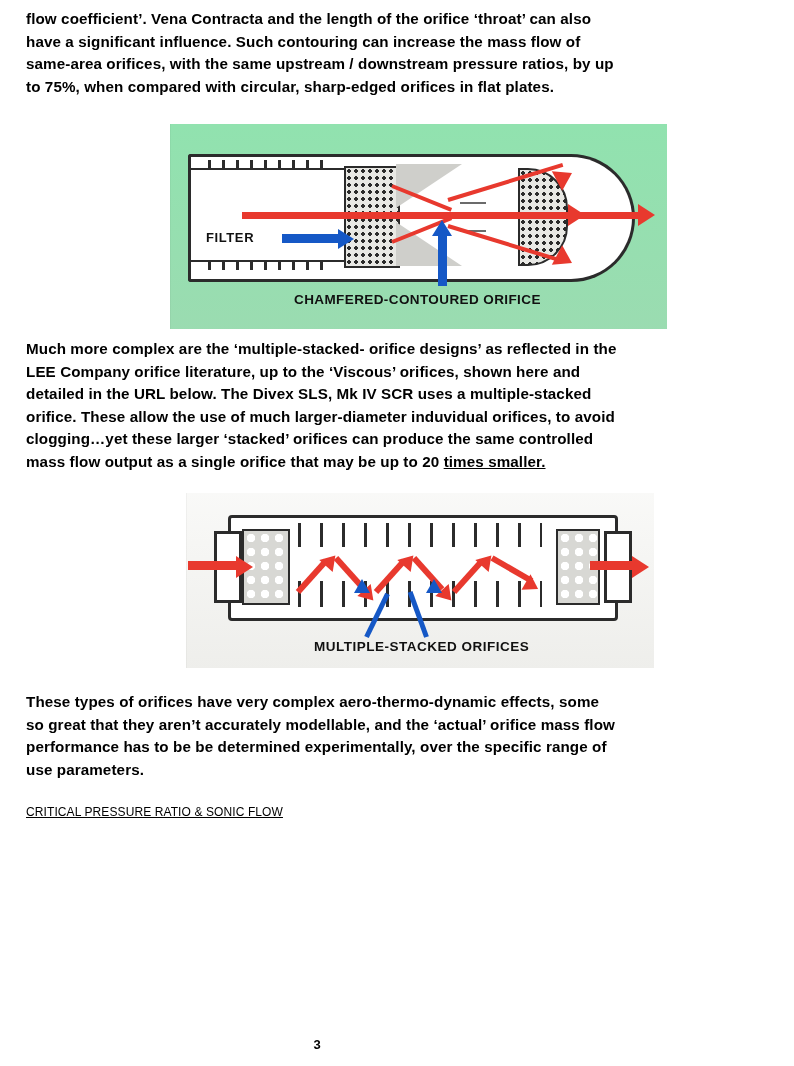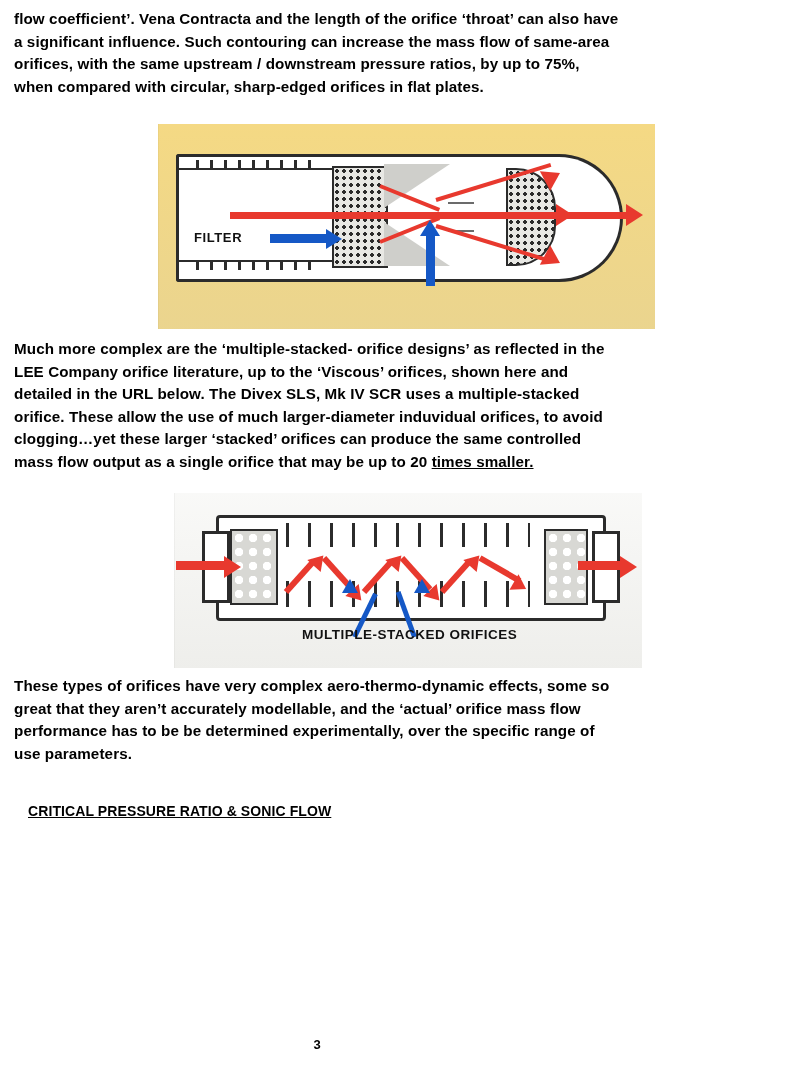--- a/index.html
+++ b/index.html
@@ -13,21 +13,21 @@
     font-family: "Liberation Sans", sans-serif;
     color: #000000;
     position: relative;
     overflow: hidden;
   }
   .page {
     position: relative;
     width: 634px;
     height: 1066px;
     box-sizing: border-box;
-    padding: 8px 14px 0 14px;
+    padding: 8px 14px 0 26px;
   }
   p.body-text {
     font-size: 15.2px;
     font-weight: bold;
     line-height: 22.5px;
     margin: 0;
     letter-spacing: 0.1px;
   }
   .para-top {
     margin-top: 2px;
@@ -42,21 +42,21 @@
     margin-top: 26px;
     height: 214px;
     position: relative;
   }
   .fig1 {
     position: absolute;
     left: 144px;
     top: 0;
     width: 497px;
     height: 205px;
-    background: #eab308;
+    background: #22c55e;
   }
   .scan-noise {
     position: absolute;
     inset: 0;
     background:
       linear-gradient(90deg, rgba(0,0,0,0.035) 0 1px, transparent 1px 9px),
       linear-gradient(180deg, rgba(255,255,255,0.5), rgba(235,235,232,0.6));
     pointer-events: none;
   }
 
@@ -260,42 +260,42 @@
   }
   .bluearm {
     position: absolute;
     width: 5px;
     background: #1558c6;
     transform-origin: bottom center;
   }
   .caption2 {
     position: absolute;
     left: 128px;
-    top: 134px;
+    top: 146px;
     font-size: 13.5px;
     font-weight: bold;
     letter-spacing: 0.5px;
     color: #111;
   }
 
   .link-line {
     text-align: center;
     margin-top: 2px;
   }
   a.doc-link {
     color: #1a2fd6;
     font-size: 15px;
     font-weight: bold;
     text-decoration: underline;
   }
   .section-head {
-    font-size: 14px;
-    font-weight: bold;
+    font-size: 12px;
+    font-weight: normal;
     text-decoration: underline;
-    margin: 14px;
+    margin: 0;
     letter-spacing: 0.1px;
   }
   .spacer-sm { height: 16px; }
   .spacer-md { height: 24px; }
   .page-num {
     position: absolute;
     left: 0; right: 0;
     bottom: 14px;
     text-align: center;
     font-size: 13px;
@@ -342,20 +342,21 @@
       <div class="arrow-head-red" style="left:386px; top:42px; transform:rotate(-28deg);"></div>
       <div class="arrow-head-red" style="left:386px; top:124px; transform:rotate(28deg);"></div>
 
       <div class="arrow-blue" style="left:112px; top:110px; width:58px; height:9px;"></div>
       <div class="arrow-head-blue-r" style="left:168px; top:105px;"></div>
       <div class="fig-label" style="left:36px; top:106px;">FILTER</div>
 
       <div class="arrow-blue" style="left:268px; top:110px; width:9px; height:52px;"></div>
       <div class="arrow-head-blue-up" style="left:262px; top:96px;"></div>
 
+      <div class="caption1">CHAMFERED-CONTOURED  ORIFICE</div>
     </div>
   </div>
 
   <p class="body-text para2"><span>Much more complex are the ‘multiple-stacked- orifice designs’ as reflected in the LEE Company orifice literature, up to the ‘Viscous’ orifices, shown here and detailed in the URL below.  The Divex SLS, Mk IV SCR  uses a multiple-stacked orifice.  These  allow the use of much larger-diameter induvidual orifices, to avoid clogging…yet these larger ‘stacked’ orifices can produce the same controlled mass flow output as a single orifice that may be up to 20 </span><span class="u">times smaller.</span></p>
 
   <div class="fig2-wrap">
     <div class="fig2">
       <div class="scan-noise"></div>
 
       <div class="f2-shell"></div>
@@ -389,21 +390,21 @@
       <div class="bluearm" style="left:178px; top:96px; height:48px; transform:rotate(26deg);"></div>
       <div class="bluearm" style="left:238px; top:96px; height:48px; transform:rotate(-20deg);"></div>
       <div class="arrow-head-blue-up" style="left:168px; top:86px; border-left-width:8px; border-right-width:8px; border-bottom-width:14px;"></div>
       <div class="arrow-head-blue-up" style="left:240px; top:86px; border-left-width:8px; border-right-width:8px; border-bottom-width:14px;"></div>
 
       <div class="caption2">MULTIPLE-STACKED ORIFICES</div>
     </div>
   </div>
 
 
-  <p class="body-text" style="margin-top:2px;">These types of orifices have very complex aero-thermo-dynamic effects, some so great that they aren’t accurately modellable, and the ‘actual’ orifice mass flow performance has to be be determined experimentally, over the specific range of use parameters.</p>
+  <p class="body-text" style="margin-top:18px;">These types of orifices have very complex aero-thermo-dynamic effects, some so great that they aren’t accurately modellable, and the ‘actual’ orifice mass flow performance has to be be determined experimentally, over the specific range of use parameters.</p>
 
   <div class="spacer-md"></div>
 
   <p class="section-head">CRITICAL PRESSURE RATIO &amp; SONIC FLOW</p>
 
   <div class="spacer-sm"></div>
 
 
   <div class="page-num">3</div>
 </div>

